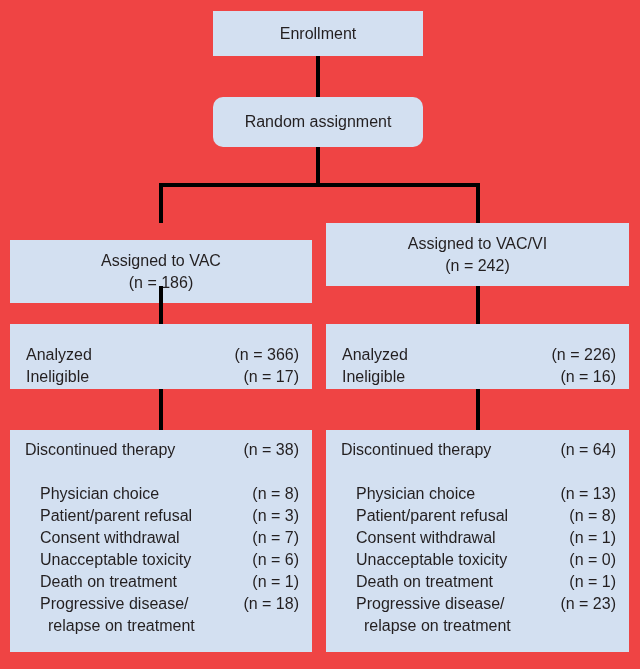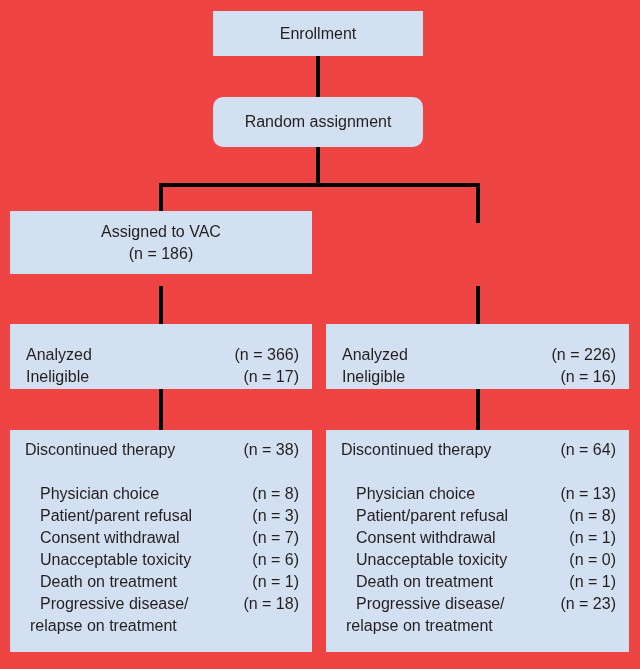--- a/index.html
+++ b/index.html
@@ -45,21 +45,21 @@
     display: flex;
     justify-content: space-between;
     padding: 0 13px 0 15px;
   }
   .reason-row {
     display: flex;
     justify-content: space-between;
     padding: 0 13px 0 30px;
   }
   .reason-row.continuation {
-    padding-left: 20px;
+    padding-left: 38px;
   }
   .spacer-row { height: 22px; }
   .analysis-box { padding-top: 20px; }
   .disc-box { padding-top: 9px; }
 </style>
 </head>
 <body>
 
 <div id="page">
 
@@ -72,21 +72,21 @@
   <div class="box center-box" style="left:213px; top:97px; width:210px; height:50px;border-radius:10px;">
     <span>Random assignment</span>
   </div>
 
   <div class="vline" style="left:316px; top:147px; height:36px;"></div>
 
   <div class="hline" style="left:159px; top:183px; width:321px;"></div>
   <div class="vline" style="left:159px; top:183px; height:40px;"></div>
   <div class="vline" style="left:476px; top:183px; height:40px;"></div>
 
-  <div class="box center-box" style="left:10px; top:211px; width:302px; height:63px;">
+  <div class="box center-box" style="left:10px; top:240px; width:302px; height:63px;">
     <span>Assigned to VAC</span>
     <span>(n = 186)</span>
   </div>
 
   <div class="vline" style="left:159px; top:286px; height:38px;"></div>
 
   <div class="box analysis-box" style="left:10px; top:324px; width:302px; height:65px;">
     <div class="kv-row">
       <span>Analyzed</span>
       <span>(n = 366)</span>
@@ -128,20 +128,24 @@
     <div class="reason-row">
       <span>Progressive disease/</span>
       <span>(n = 18)</span>
     </div>
     <div class="reason-row continuation">
       <span>relapse on treatment</span>
       <span></span>
     </div>
   </div>
 
+  <div class="box center-box" style="left:326px; top:223px; width:303px; height:63px;">
+    <span>Assigned to VAC/VI</span>
+    <span>(n = 242)</span>
+  </div>
 
   <div class="vline" style="left:476px; top:286px; height:38px;"></div>
 
   <div class="box analysis-box" style="left:326px; top:324px; width:303px; height:65px;">
     <div class="kv-row">
       <span>Analyzed</span>
       <span>(n = 226)</span>
     </div>
     <div class="kv-row">
       <span>Ineligible</span>

